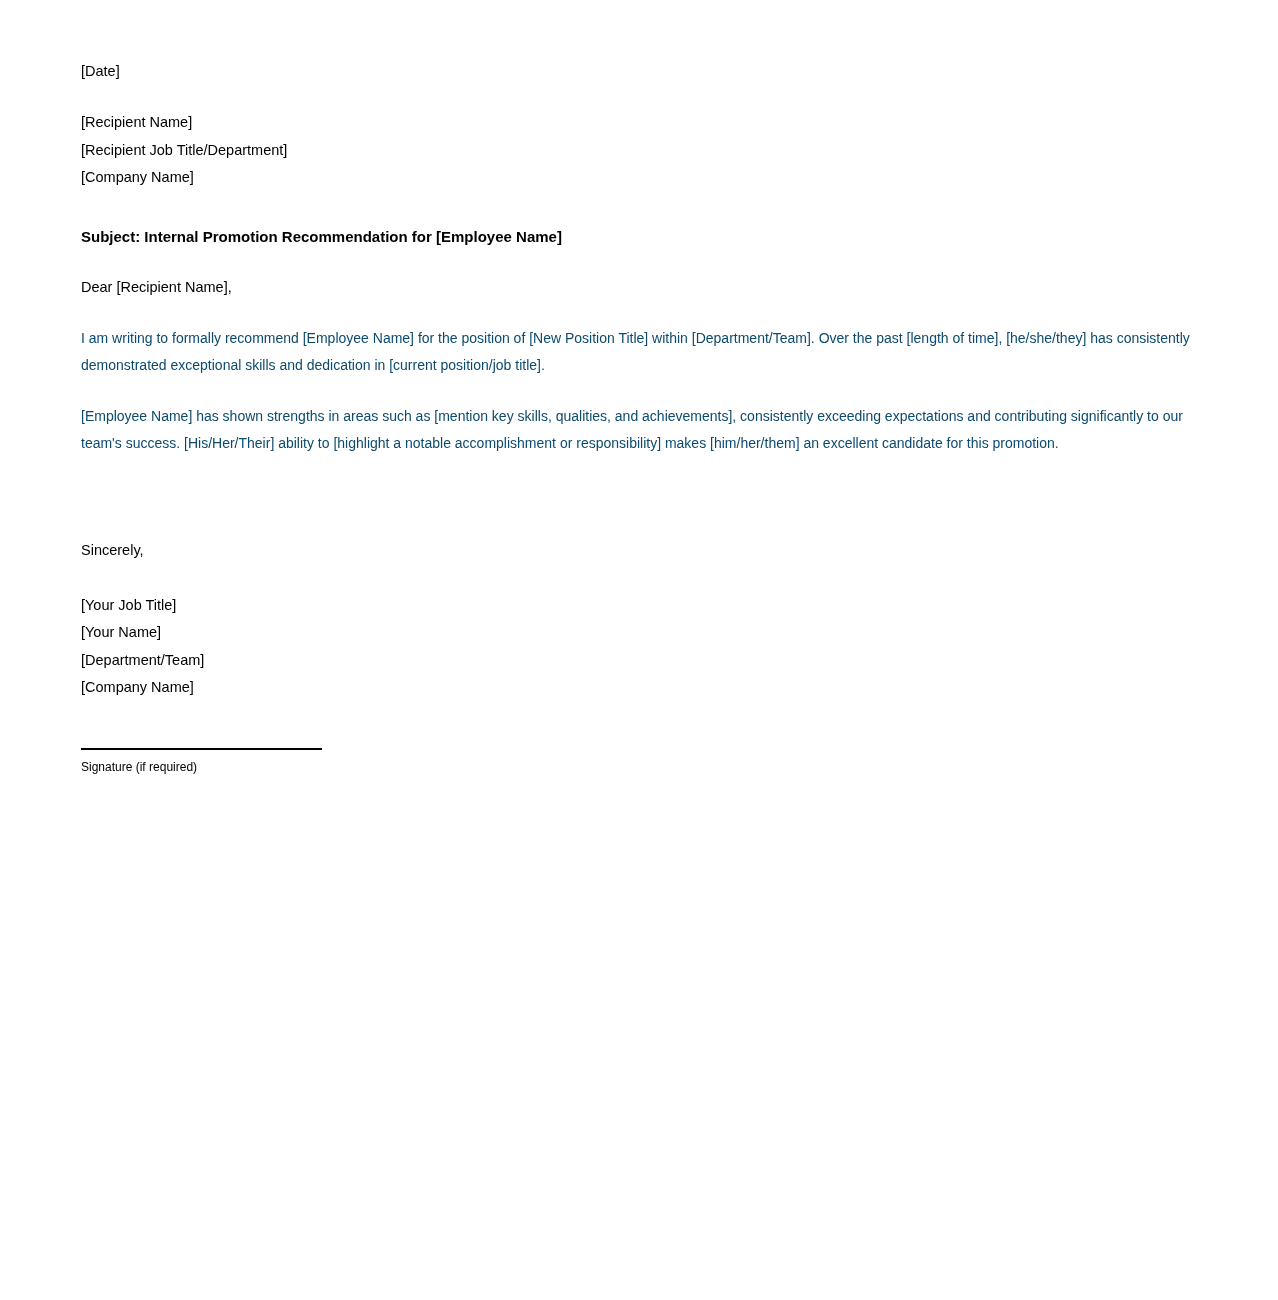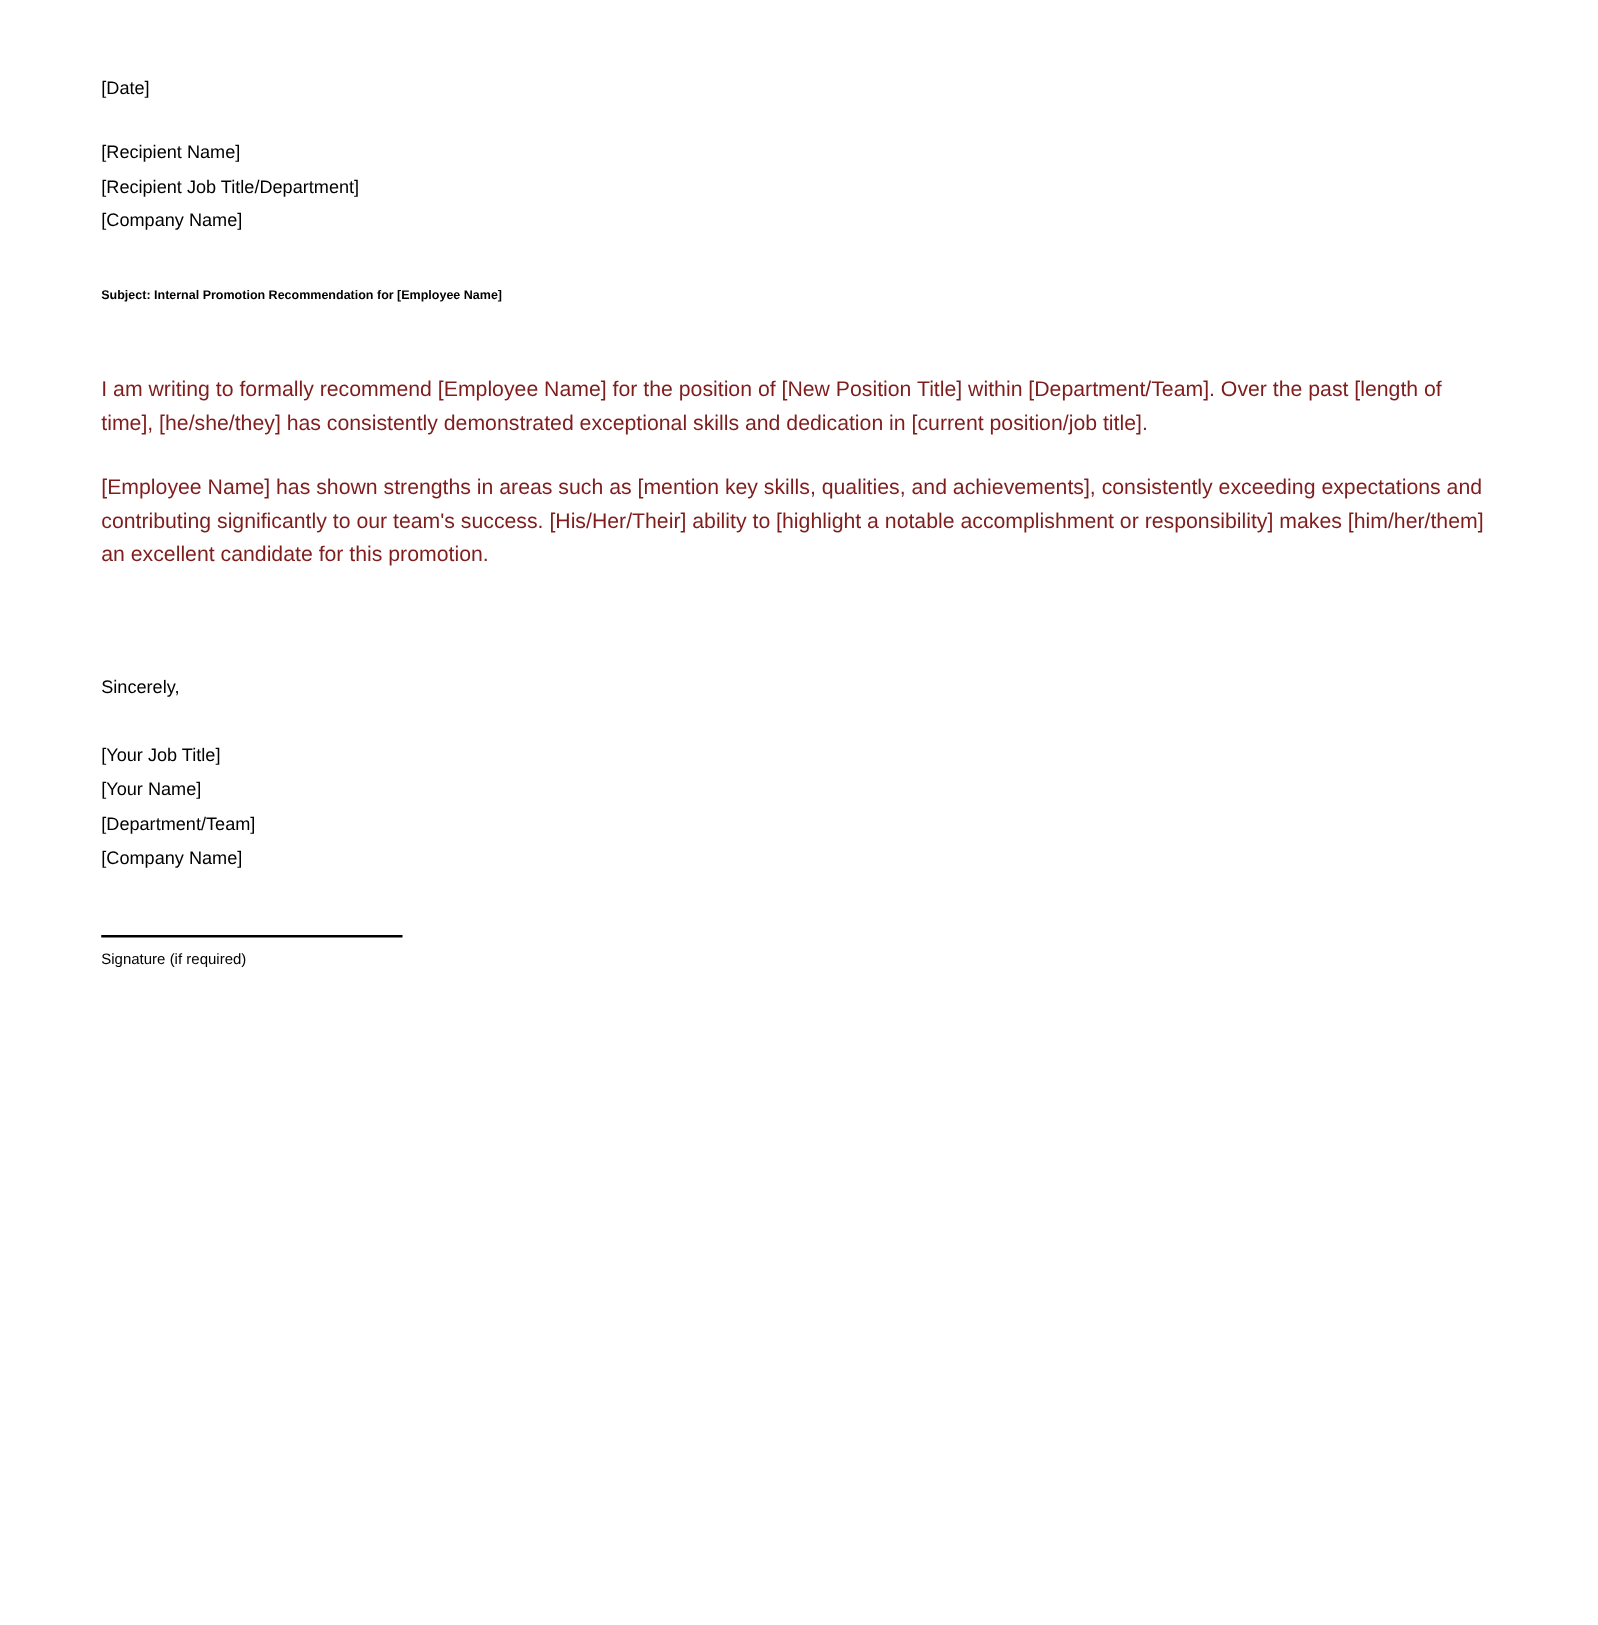--- a/index.html
+++ b/index.html
@@ -33,29 +33,29 @@
   }
   .block {
     margin: 0;
   }
   .gap-sm { height: 24px; }
   .gap-md { height: 28px; }
   .gap-lg { height: 31px; }
   .gap-xl { height: 46px; }
 
   .subject {
-    font-size: 10px;
+    font-size: 15px;
     line-height: 27px;
     font-weight: bold;
     color: #000000;
   }
   .para {
-    font-size: 17px;
+    font-size: 14px;
     line-height: 27px;
-    color: #7f1d1d;
+    color: #0c4a6e;
     margin: 0;
     text-align: left;
   }
   .addr-block .line,
   .sign-block .line {
     line-height: 27.5px;
   }
   .sig-rule {
     width: 241px;
     height: 0;
@@ -83,20 +83,21 @@
       <div class="line">[Recipient Job Title/Department]</div>
       <div class="line">[Company Name]</div>
     </div>
 
     <div class="gap-lg"></div>
 
     <div class="subject">Subject: Internal Promotion Recommendation for [Employee Name]</div>
 
     <div class="gap-sm"></div>
 
+    <div class="line">Dear [Recipient Name],</div>
 
     <div class="gap-sm"></div>
 
     <p class="para">I am writing to formally recommend [Employee Name] for the position of [New Position Title] within [Department/Team]. Over the past [length of time], [he/she/they] has consistently demonstrated exceptional skills and dedication in [current position/job title].</p>
 
     <div class="gap-sm"></div>
 
     <p class="para">[Employee Name] has shown strengths in areas such as [mention key skills, qualities, and achievements], consistently exceeding expectations and contributing significantly to our team's success. [His/Her/Their] ability to [highlight a notable accomplishment or responsibility] makes [him/her/them] an excellent candidate for this promotion.</p>
 
     <div class="gap-sm"></div>

